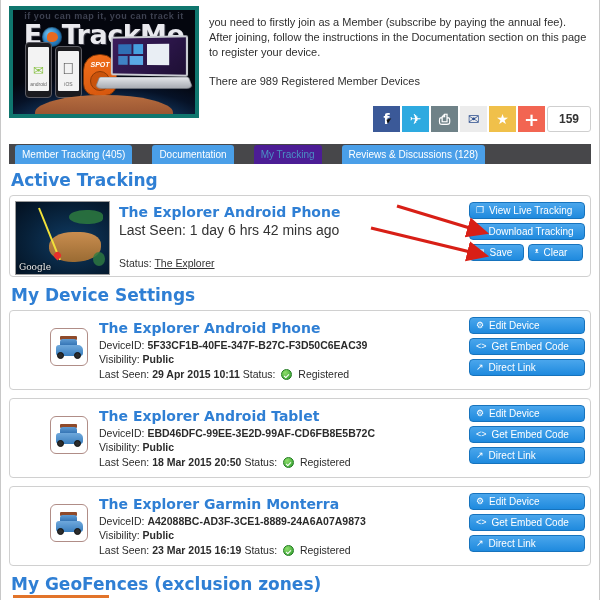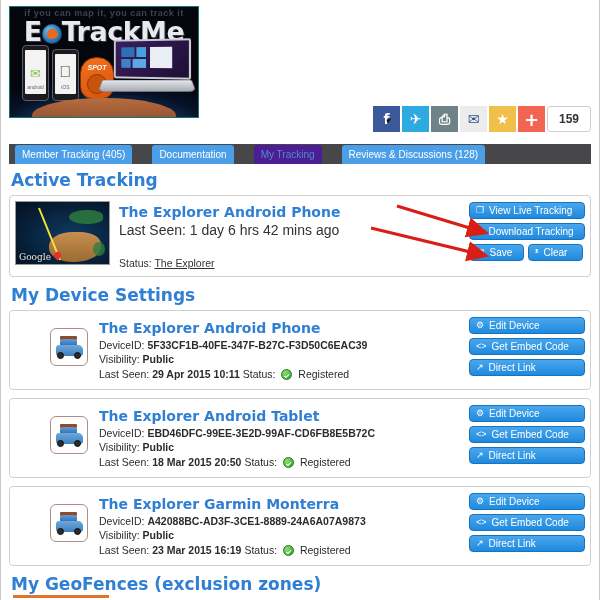--- a/index.html
+++ b/index.html
@@ -16,21 +16,21 @@
     background: #fff;
     border-left: 1px solid #c8c8c8;
     border-right: 1px solid #c8c8c8;
   }
 
   
   .top-wrap { display: flex; padding: 6px 8px 0 8px; }
   .banner {
     width: 190px; height: 112px;
     flex: 0 0 190px;
-    border: 1px solid #0f766e;
+    border: 4px solid #0f766e;
     background: #05060d;
     position: relative;
     overflow: hidden;
   }
   .banner-sky {
     position: absolute; inset: 0;
     background:
       radial-gradient(ellipse 150px 60px at 50% 118%, #2a6ea8 0%, #143a63 45%, #061227 75%, #04060e 100%);
   }
   .banner-tagline {
@@ -185,21 +185,21 @@
     border: 1px solid #d0d0d0;
     border-radius: 4px;
     background: #fff;
     position: relative;
     margin-bottom: 8px;
   }
 
   
   .at { height: 80px; padding: 5px; display: flex; }
   .map-thumb {
-    width: 95px; height: 64px; flex: 0 0 95px;
+    width: 95px; height: 74px; flex: 0 0 95px;
     border: 1px solid #9a9a9a;
     position: relative; overflow: hidden;
     background: radial-gradient(ellipse at 60% 55%, #0f3b63 0%, #072038 60%, #03101f 100%);
     padding-left: 12px;
   }
   .m-land-au { position:absolute; right:8px; top:30px; width:52px; height:30px;
     background: linear-gradient(#c98d4f,#9a6b33); border-radius: 46% 40% 50% 46%; }
   .m-land-png { position:absolute; right:6px; top:8px; width:34px; height:14px;
     background:#2d7a3e; border-radius:50% 40% 40% 50%; opacity:.85; }
   .m-land-nz { position:absolute; right:4px; bottom:8px; width:12px; height:14px;
@@ -302,20 +302,24 @@
           <div class="tile" style="left:22px;top:6px;width:10px;height:10px;background:#46a0df"></div>
           <div class="tile" style="left:6px;top:18px;width:10px;height:9px;background:#3f82c4"></div>
           <div class="tile" style="left:18px;top:18px;width:14px;height:9px;background:#5aa9e6"></div>
           <div class="tile" style="left:36px;top:6px;width:22px;height:21px;background:#e9eef4"></div>
         </div>
         <div class="laptop-base"></div>
       </div>
       <div class="banner-map"></div>
     </div>
 
+    <div class="intro">
+      <p>you need to firstly join as a Member (subscribe by paying the annual fee). After joining, follow the instructions in the Documentation section on this page to register your device.</p>
+      <p>There are 989 Registered Member Devices</p>
+    </div>
   </div>
 
   <div class="social-bar">
     <div class="sbtn s-fb">f</div>
     <div class="sbtn s-tw">✈</div>
     <div class="sbtn s-pr">⎙</div>
     <div class="sbtn s-em">
       <span>✉</span>
       <span class="cursor-arrow"></span>
     </div>

